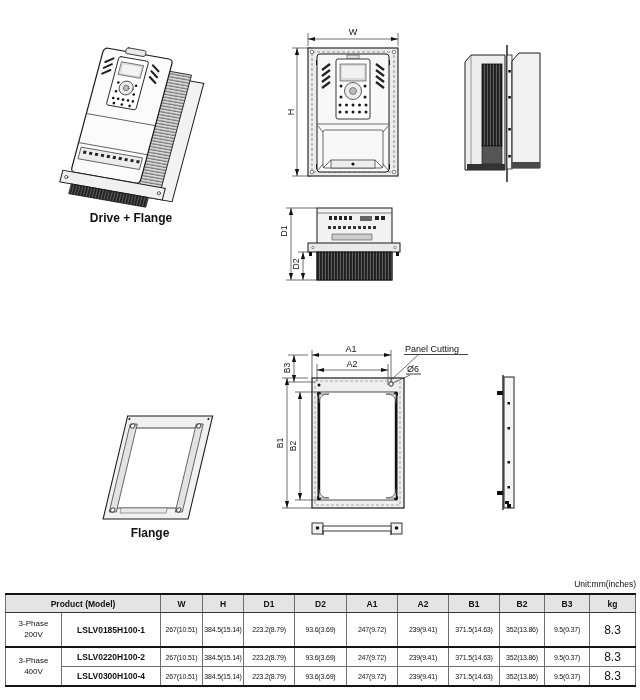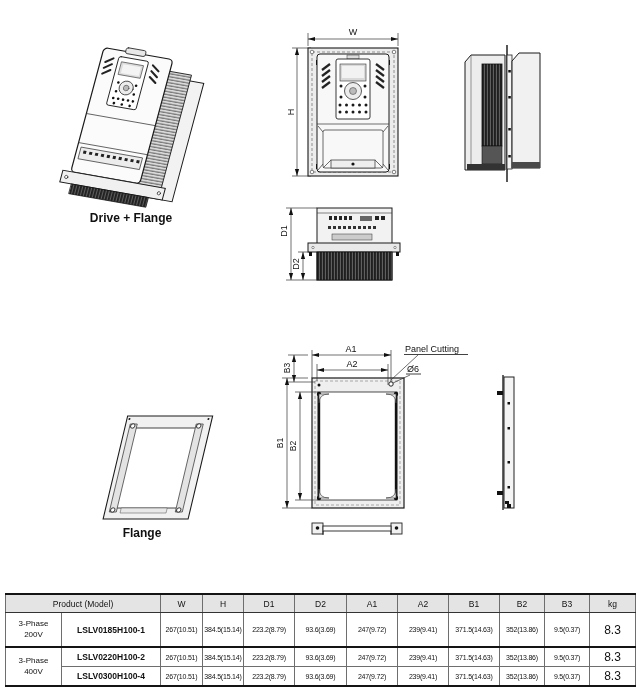--- a/index.html
+++ b/index.html
@@ -11,21 +11,21 @@
   .dimS { font-size:8.5px; }
   .note { font-size:9px; }
   .caption { position:absolute; font-size:12px; font-weight:bold; color:#111; text-align:center; }
   .unit-label { position:absolute; font-size:8.5px; color:#111; text-align:right; }
 
   table.dim-table { position:absolute; left:5px; top:593px; width:630px;
     border-collapse:collapse; table-layout:fixed;
     border-top:2px solid #141414; border-bottom:2px solid #141414; }
   .dim-table th, .dim-table td { border:1px solid #6e6e6e; text-align:center;
     vertical-align:middle; padding:0; overflow:hidden; white-space:nowrap; color:#111; }
-  .dim-table thead th { background:#e4e4e4; font-size:8.5px; font-weight:normal; height:17px;
+  .dim-table thead th { background:#e4e4e4; font-size:8.5px; font-weight:bold; height:17px;
     border-bottom:1px solid #333; }
   tr.row-tall td { height:33px; }
   tr.row-std td { height:18px; }
   tr.group-sep td { border-top:2px solid #141414; }
   td.phase { font-size:8px; line-height:1.3;margin-top:16px; }
   td.model { font-size:8.5px; font-weight:bold; }
   td.val { font-size:7px; letter-spacing:-0.2px; }
   td.kg { font-size:12px; }
 </style>
 </head>
@@ -261,21 +261,21 @@
       <g fill="#fff" stroke="#111" stroke-width="0.8">
         <circle cx="52" cy="22" r="2.2"></circle>
           <circle cx="52" cy="106" r="2.2"></circle>
         <circle cx="118" cy="22" r="2.2"></circle>
           <circle cx="118" cy="106" r="2.2"></circle>
       </g>
       <circle cx="47" cy="15" r="1" fill="#111"></circle>
       <circle cx="126" cy="15" r="1" fill="#111"></circle>
     </g>
   </svg>
-  <div class="caption" style="left:92px; top:526px; width:100px;">Flange</div>
+  <div class="caption" style="left:100px; top:526px; width:100px;">Flange</div>
 
   <svg class="fig" style="left:278px; top:337px;" width="202" height="202" viewBox="0 0 202 202">
     <rect x="34" y="41" width="92" height="130" fill="#efefef" stroke="#1a1a1a" stroke-width="1.2"></rect>
     <rect x="37" y="44" width="85" height="124" fill="none" stroke="#777" stroke-width="0.6" stroke-dasharray="3 2"></rect>
     <rect x="40" y="55" width="79" height="108" fill="#fff" stroke="#222" stroke-width="0.8"></rect>
     <line x1="41" y1="57" x2="41" y2="161" stroke="#111" stroke-width="2.4"></line>
     <line x1="118" y1="57" x2="118" y2="161" stroke="#111" stroke-width="2.4"></line>
     <g fill="#111">
       <circle cx="41" cy="57" r="2.2"></circle>
         <circle cx="118" cy="57" r="2.2"></circle>
@@ -349,20 +349,21 @@
         <rect x="13.5" y="115" width="2.5" height="2.5"></rect>
     </g>
     <g fill="#111">
       <rect x="3" y="20" width="6" height="4"></rect>
       <rect x="3" y="120" width="6" height="4"></rect>
       <rect x="11" y="130" width="4" height="3"></rect>
       <rect x="13" y="133" width="4" height="4"></rect>
     </g>
   </svg>
 
+  <div class="unit-label" style="left:440px; top:579px; width:196px;">Unit:mm(inches)</div>
 
   <table class="dim-table">
     <colgroup>
       <col style="width:56px">
         <col style="width:99px">
         <col style="width:42px">
         <col style="width:41px">
       <col style="width:51px">
         <col style="width:52px">
         <col style="width:51px">

